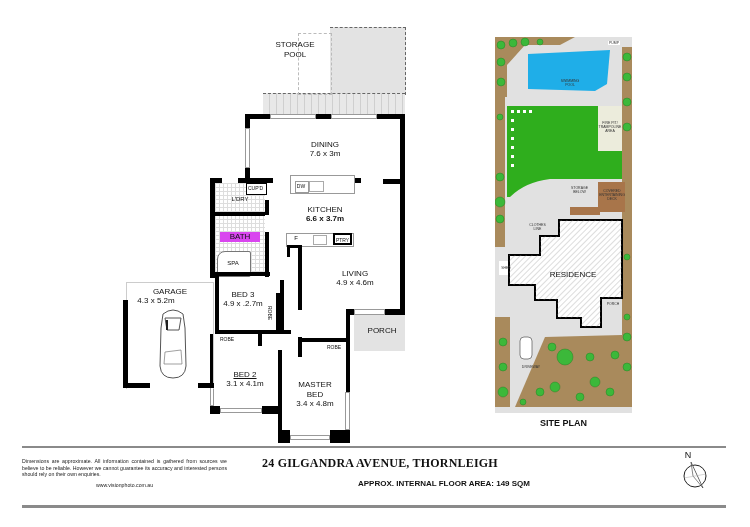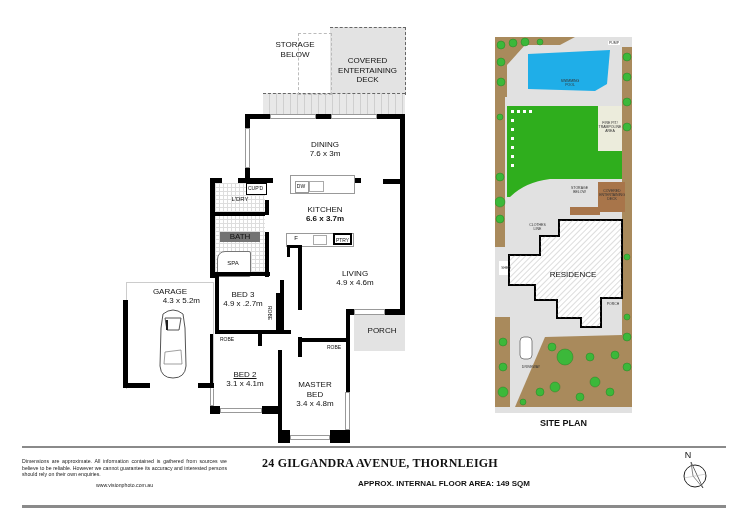--- a/index.html
+++ b/index.html
@@ -22,24 +22,21 @@
 </style>
 </head>
 <body>
 
 <div class="abs" style="left:0;top:0;width:480px;height:450px;">
 
   <div class="deck" style="left:330px;top:27px;width:75px;height:67px;border-top:1px dashed #666;border-right:1px dashed #666;"></div>
   <div class="deck" style="left:263px;top:93px;width:142px;height:22px;border-top:1px dashed #666;background:repeating-linear-gradient(90deg,#e8e8e8 0 6px,#cfcfcf 6px 7px);"></div>
   <div class="abs" style="left:298px;top:33px;width:32px;height:60px;border:1px dashed #bbb;"></div>
   <div class="lbl room-name" style="left:270px;top:40px;width:50px;white-space:pre-line;">STORAGE
-BELOW</div>
-  <div class="lbl room-name" style="left:330px;top:56px;width:75px;white-space:pre-line;">COVERED
-ENTERTAINING
-DECK</div>
+POOL</div>
 
   <div class="wall" style="left:245px;top:114px;width:25px;height:5px;"></div>
   <div class="wall" style="left:316px;top:114px;width:15px;height:5px;"></div>
   <div class="wall" style="left:377px;top:114px;width:26px;height:5px;"></div>
   <div class="window" style="left:270px;top:114px;width:46px;height:5px;"></div>
   <div class="window" style="left:331px;top:114px;width:46px;height:5px;"></div>
   <div class="wall" style="left:400px;top:114px;width:5px;height:232px;"></div>
   <div class="wall" style="left:245px;top:114px;width:5px;height:14px;"></div>
   <div class="window" style="left:245px;top:128px;width:5px;height:40px;"></div>
   <div class="wall" style="left:245px;top:168px;width:5px;height:15px;"></div>
@@ -50,21 +47,21 @@
   <div class="wall" style="left:238px;top:178px;width:35px;height:5px;"></div>
   <div class="wall" style="left:210px;top:178px;width:5px;height:100px;"></div>
   <div class="wall" style="left:210px;top:212px;width:55px;height:4px;"></div>
   <div class="wall" style="left:265px;top:200px;width:4px;height:15px;"></div>
   <div class="wall" style="left:265px;top:232px;width:4px;height:45px;"></div>
   <div class="abs" style="left:215px;top:183px;width:50px;height:29px;background:repeating-linear-gradient(0deg,#ddd 0 1px,transparent 1px 4px),repeating-linear-gradient(90deg,#ddd 0 1px,transparent 1px 4px);"></div>
   <div class="abs" style="left:215px;top:216px;width:50px;height:60px;background:repeating-linear-gradient(0deg,#ddd 0 1px,transparent 1px 4px),repeating-linear-gradient(90deg,#ddd 0 1px,transparent 1px 4px);"></div>
   <div class="abs" style="left:246px;top:183px;width:19px;height:10px;background:#fff;border:1px solid #000;"></div>
   <div class="lbl tiny" style="left:246px;top:185px;width:19px;">CUP'D</div>
   <div class="lbl small" style="left:225px;top:196px;width:30px;">L'DRY</div>
-  <div class="lbl room-name" style="left:220px;top:232px;width:40px;background:#737373;">BATH</div>
+  <div class="lbl room-name" style="left:220px;top:232px;width:40px;background:#d946ef;">BATH</div>
   <div class="abs" style="left:217px;top:251px;width:32px;height:24px;border:1px solid #777;border-radius:8px 2px 2px 2px;background:#fff;"></div>
   <div class="lbl small" style="left:217px;top:260px;width:32px;">SPA</div>
 
   <div class="abs" style="left:290px;top:175px;width:63px;height:17px;border:1px solid #999;background:#fff;"></div>
   <div class="abs" style="left:295px;top:181px;width:12px;height:10px;border:1px solid #999;"></div>
   <div class="lbl tiny" style="left:293px;top:183px;width:16px;">DW</div>
   <div class="abs" style="left:309px;top:181px;width:13px;height:9px;border:1px solid #aaa;"></div>
 
   <div class="abs" style="left:286px;top:233px;width:66px;height:12px;border:1px solid #999;background:#fff;"></div>
   <div class="lbl small" style="left:290px;top:235px;width:12px;">F</div>
@@ -119,21 +116,21 @@
   <div class="lbl tiny" style="left:325px;top:344px;width:18px;">ROBE</div>
   <div class="lbl room-name" style="left:290px;top:380px;width:50px;white-space:pre-line;">MASTER
 BED</div>
   <div class="lbl room-dim" style="left:290px;top:399px;width:50px;">3.4 x 4.8m</div>
 
   <div class="abs" style="left:126px;top:282px;width:86px;height:106px;border:1px solid #ccc;border-bottom:none;"></div>
   <div class="wall" style="left:123px;top:300px;width:5px;height:88px;"></div>
   <div class="wall" style="left:123px;top:383px;width:27px;height:5px;"></div>
   <div class="wall" style="left:198px;top:383px;width:16px;height:5px;"></div>
   <div class="lbl room-name" style="left:140px;top:287px;width:60px;">GARAGE</div>
-  <div class="lbl room-dim" style="left:140px;top:296px;width:60px;text-align:right;">4.3 x 5.2m</div>
+  <div class="lbl room-dim" style="left:126px;top:296px;width:60px;">4.3 x 5.2m</div>
   <svg class="abs" style="left:155px;top:308px;" width="36" height="72" viewBox="0 0 36 72">
     <path d="M8 6 Q18 -2 28 6 L30 20 L31 58 Q30 70 18 70 Q6 70 5 58 L6 20 Z" fill="#fff" stroke="#555" stroke-width="1"></path>
     <path d="M10 10 L26 10 L24 22 L12 22 Z" fill="none" stroke="#555"></path>
     <path d="M12 12 L12 22" stroke="#222" stroke-width="2"></path>
     <path d="M10 44 L26 42 L27 56 L9 56 Z" fill="none" stroke="#777" stroke-width="0.7"></path>
   </svg>
 </div>
 
 <div class="abs" style="left:495px;top:37px;width:137px;height:376px;background:#e1e1e1;">
   <svg class="abs" style="left:0;top:0;" width="137" height="376" viewBox="0 0 137 376">

